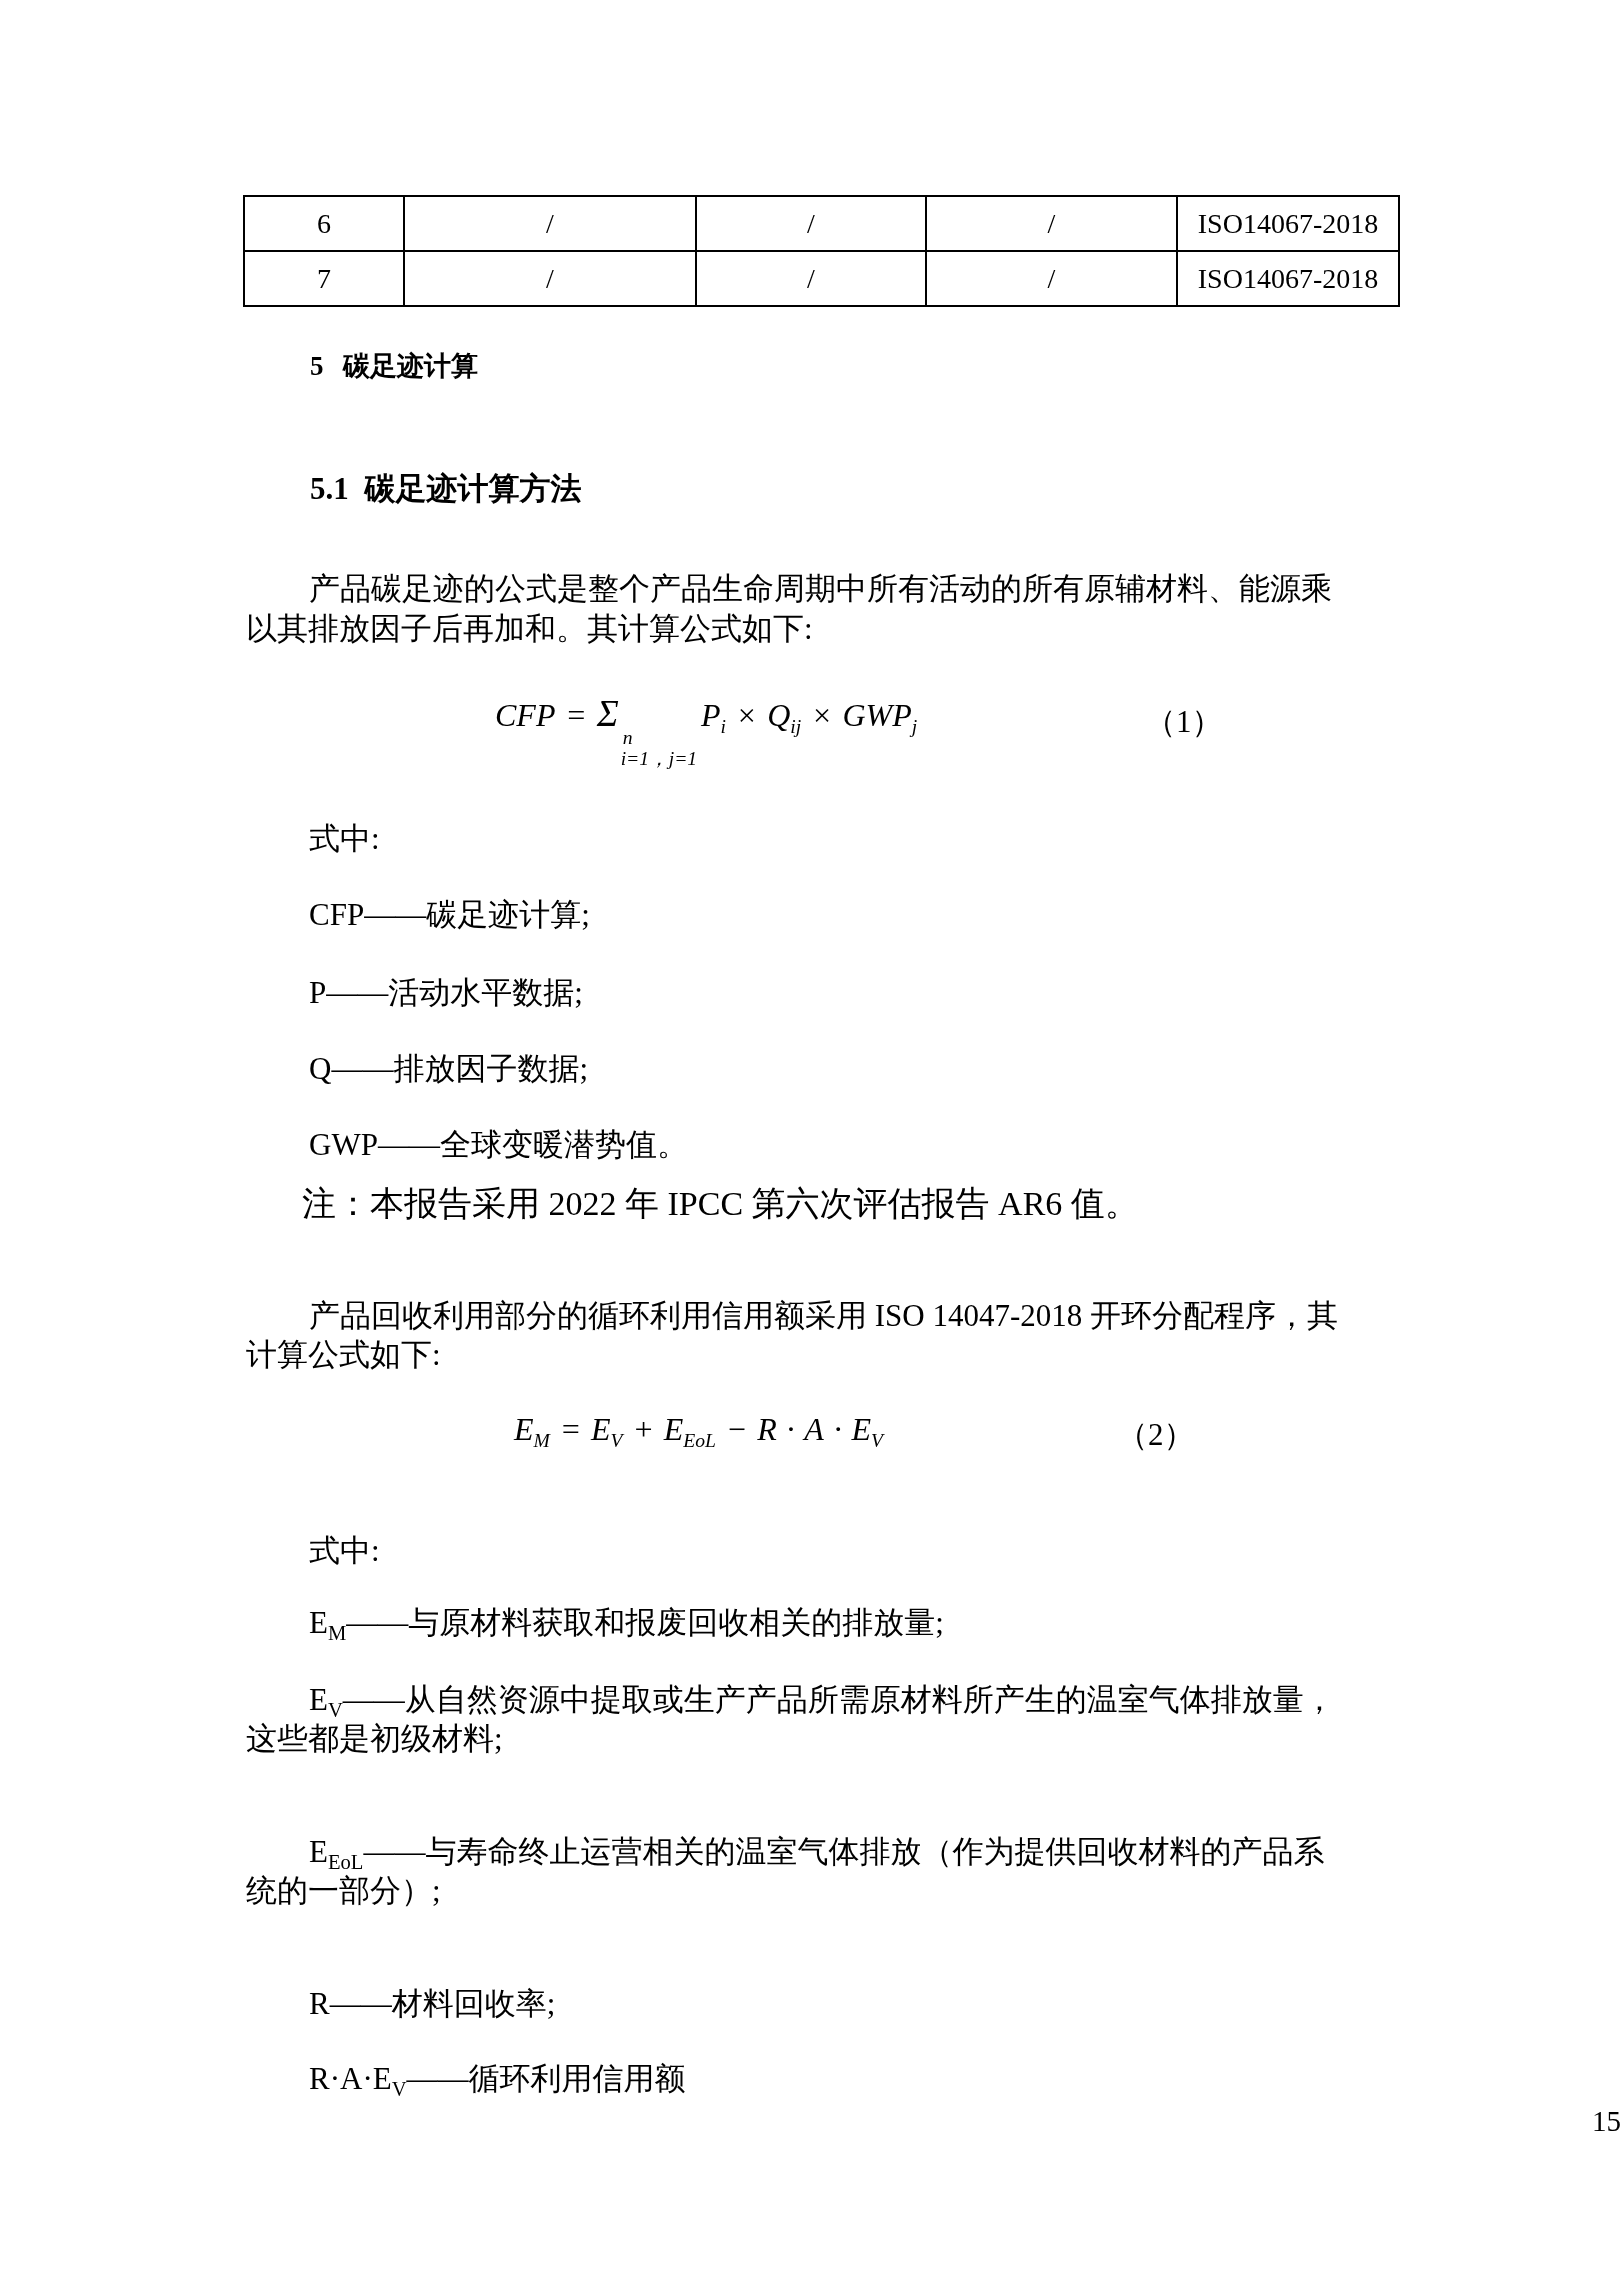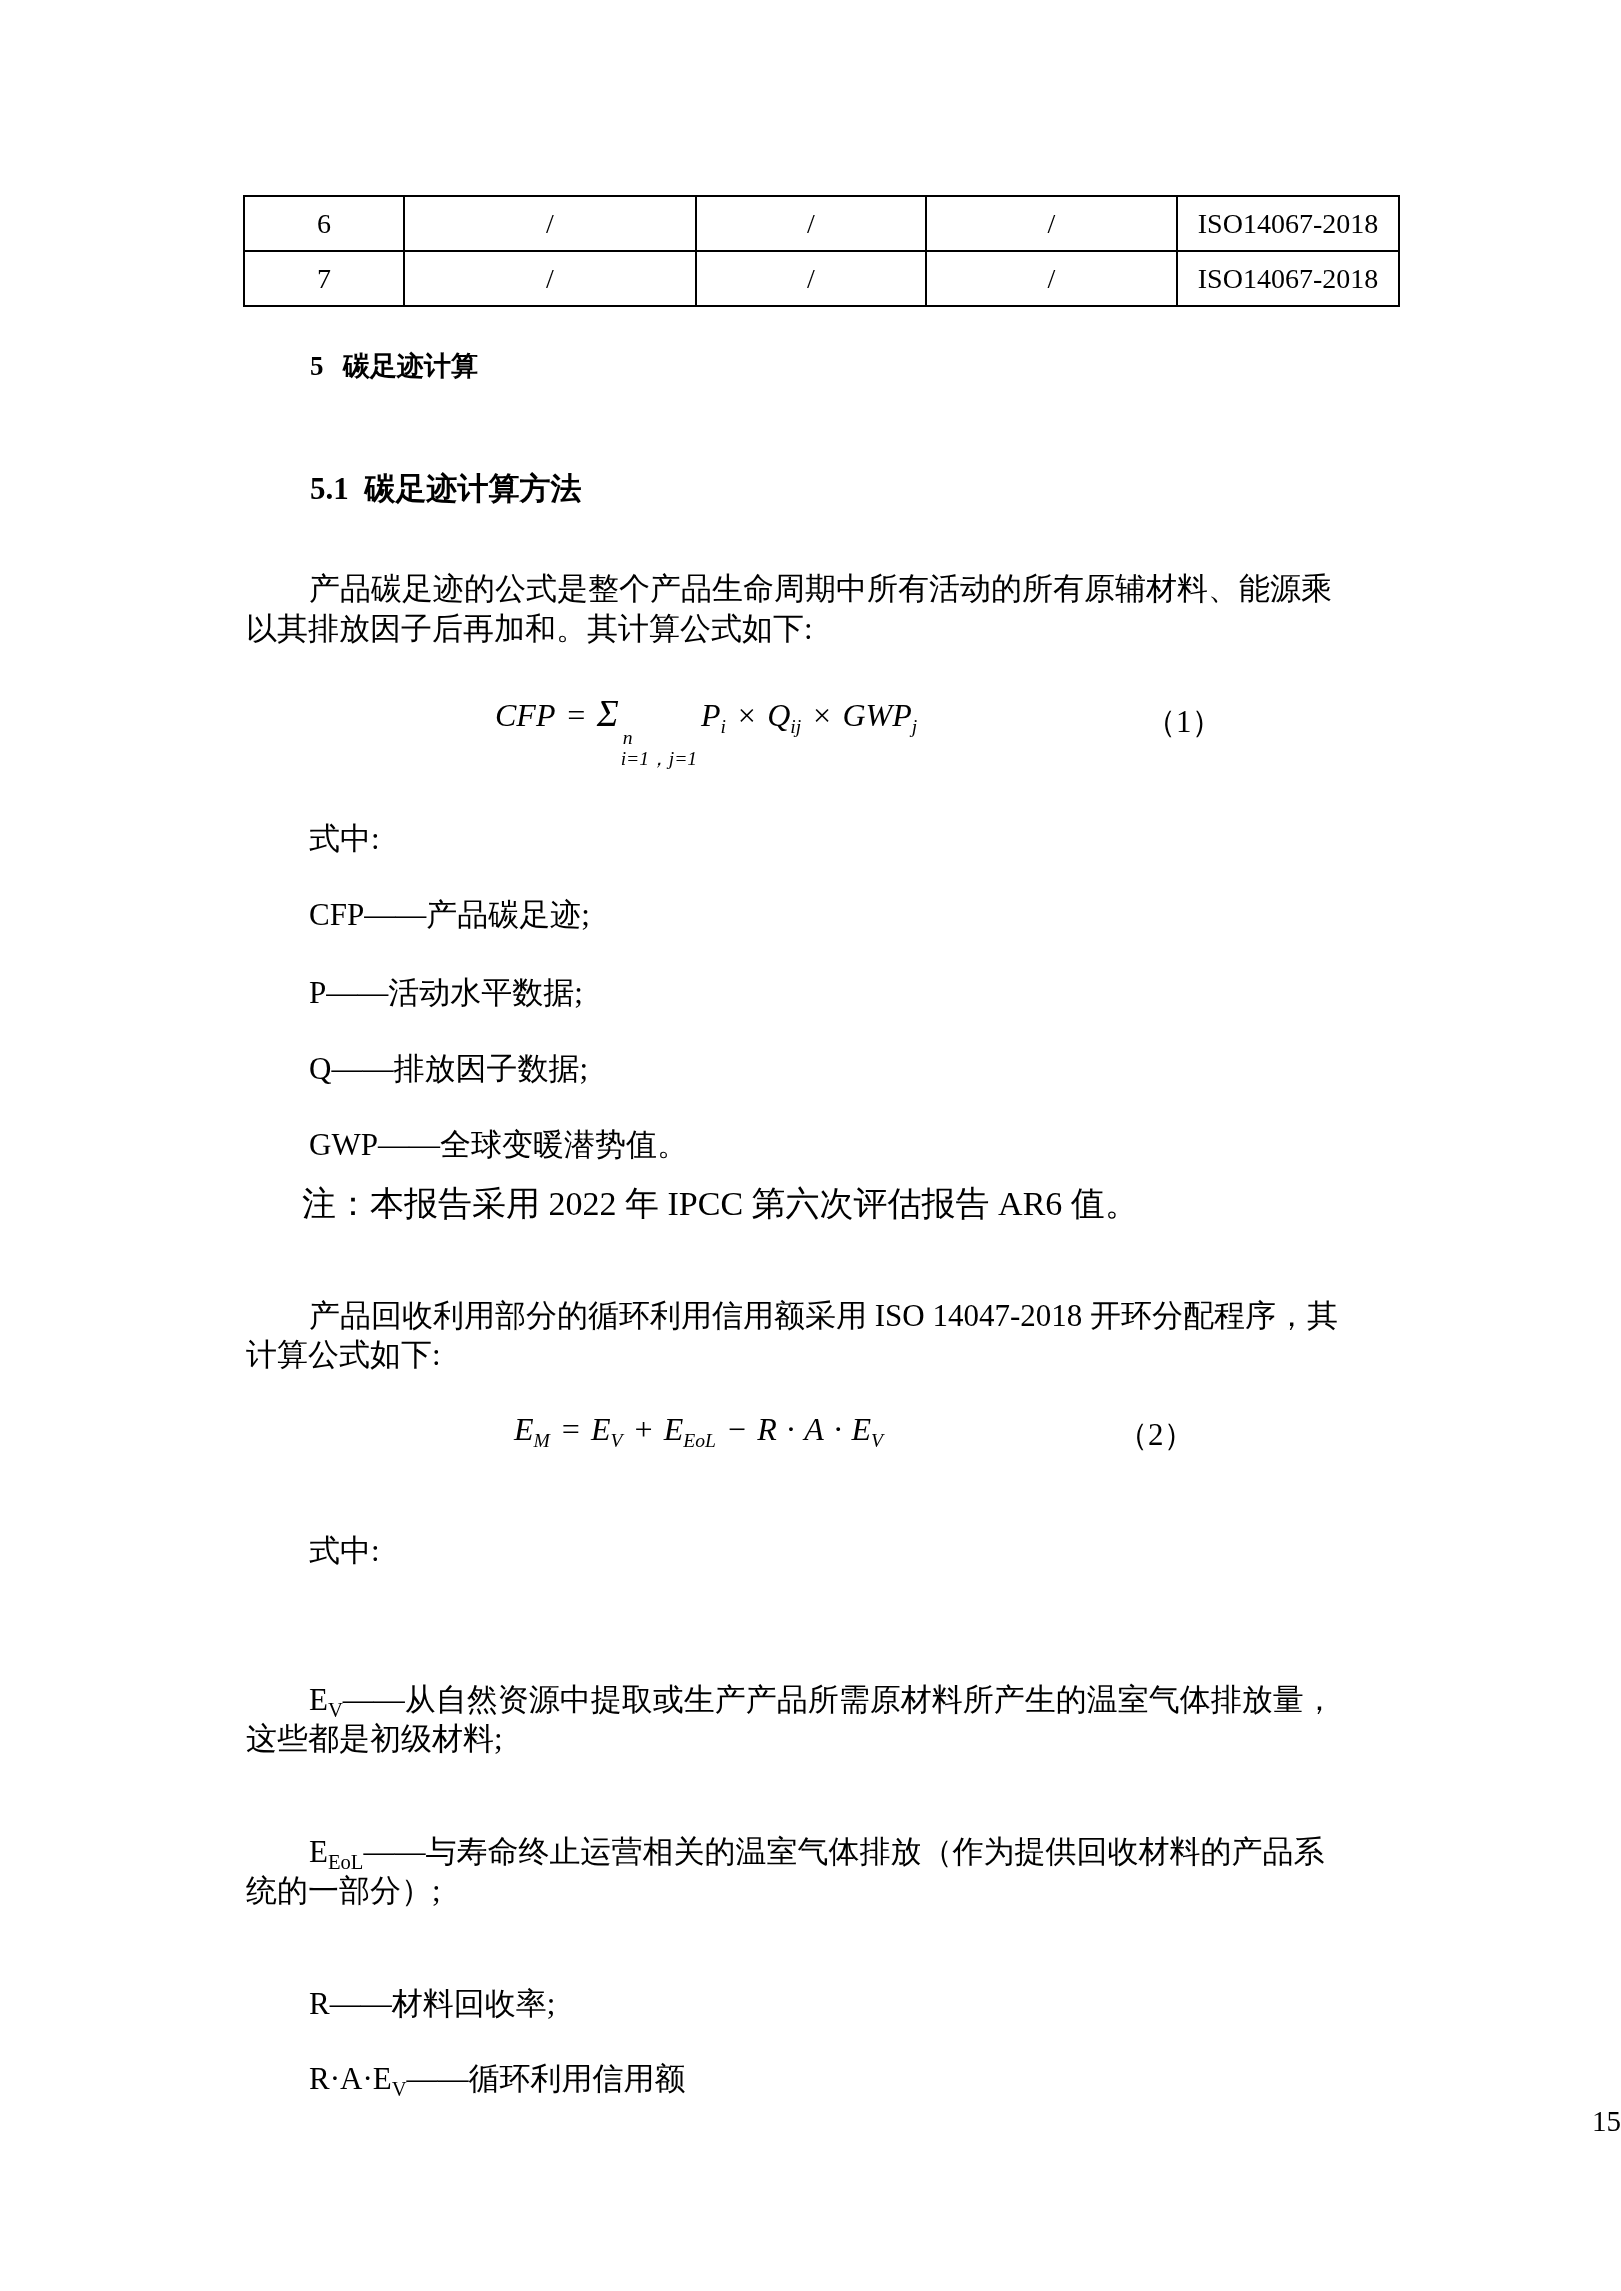--- a/index.html
+++ b/index.html
@@ -89,37 +89,38 @@
 
   <div class="formula" style="left:495px; top:694px;">
     <span>CFP</span><span class="op">=</span><span class="sigma">Σ</span><span class="limits">
         <span class="lim-sup">n</span>
         <span class="lim-sub">i=1，j=1</span>
       </span><span>P</span><sub>i</sub><span class="op">×</span><span>Q</span><sub>ij</sub><span class="op">×</span><span>GWP</span><sub>j</sub>
   </div>
   <div class="formula-label" style="left:1145px; top:702px;">（1）</div>
 
   <div class="line indent" style="top:782px;">式中:</div>
-  <div class="line indent" style="top:858px;">CFP——产品碳足迹;</div>
+  <div class="line indent" style="top:858px;">CFP——碳足迹计算;</div>
   <div class="line indent" style="top:936px;">P——活动水平数据;</div>
   <div class="line indent" style="top:1012px;">Q——排放因子数据;</div>
   <div class="line indent" style="top:1088px;">GWP——全球变暖潜势值。</div>
 
   <div class="note-line" style="top:1186px;">注：本报告采用 2022 年 IPCC 第六次评估报告 AR6 值。</div>
 
   <div class="line indent" style="top:1259px;">产品回收利用部分的循环利用信用额采用 ISO 14047-2018 开环分配程序，其</div>
   <div class="line flush" style="top:1334px;">计算公式如下:</div>
 
   <div class="formula" style="left:514px; top:1410px;">
     <span>E</span><sub>M</sub><span class="op">=</span><span>E</span><sub>V</sub><span class="op">+</span><span>E</span><sub>EoL</sub><span class="op">−</span><span>R</span><span class="op">·</span><span>A</span><span class="op">·</span><span>E</span><sub>V</sub>
   </div>
   <div class="formula-label" style="left:1117px; top:1415px;">（2）</div>
 
   <div class="line indent" style="top:1494px;">式中:</div>
 
+  <div class="line indent" style="top:1566px;"><span>E</span><sub class="defsub">M</sub><span>——与原材料获取和报废回收相关的排放量;</span></div>
 
   <div class="line indent" style="top:1643px;"><span>E</span><sub class="defsub">V</sub><span>——从自然资源中提取或生产产品所需原材料所产生的温室气体排放量，</span></div>
 
   <div class="line flush" style="top:1718px;">这些都是初级材料;</div>
 
   <div class="line indent" style="top:1795px;"><span>E</span><sub class="defsub">EoL</sub><span>——与寿命终止运营相关的温室气体排放（作为提供回收材料的产品系</span></div>
 
   <div class="line flush" style="top:1870px;">统的一部分）;</div>
 
   <div class="line indent" style="top:1947px;">R——材料回收率;</div>

